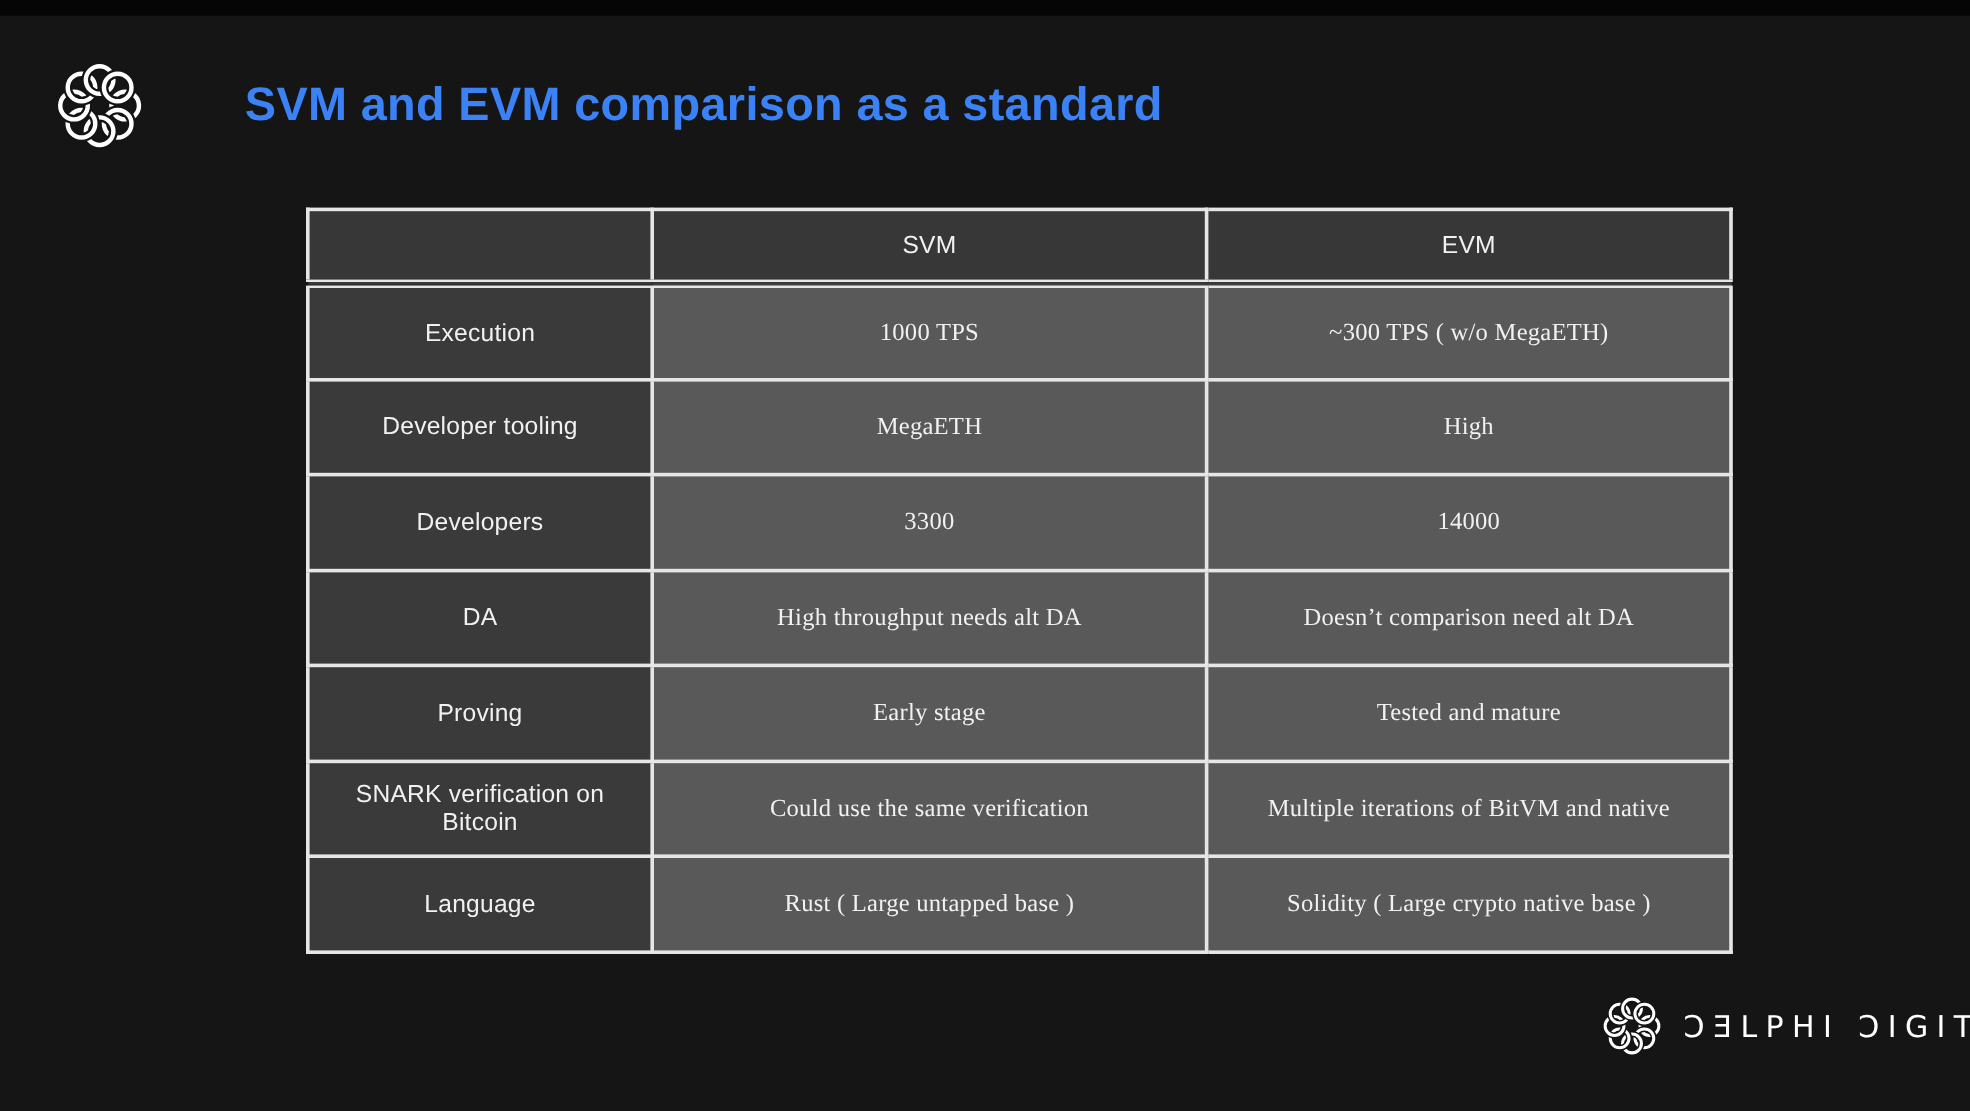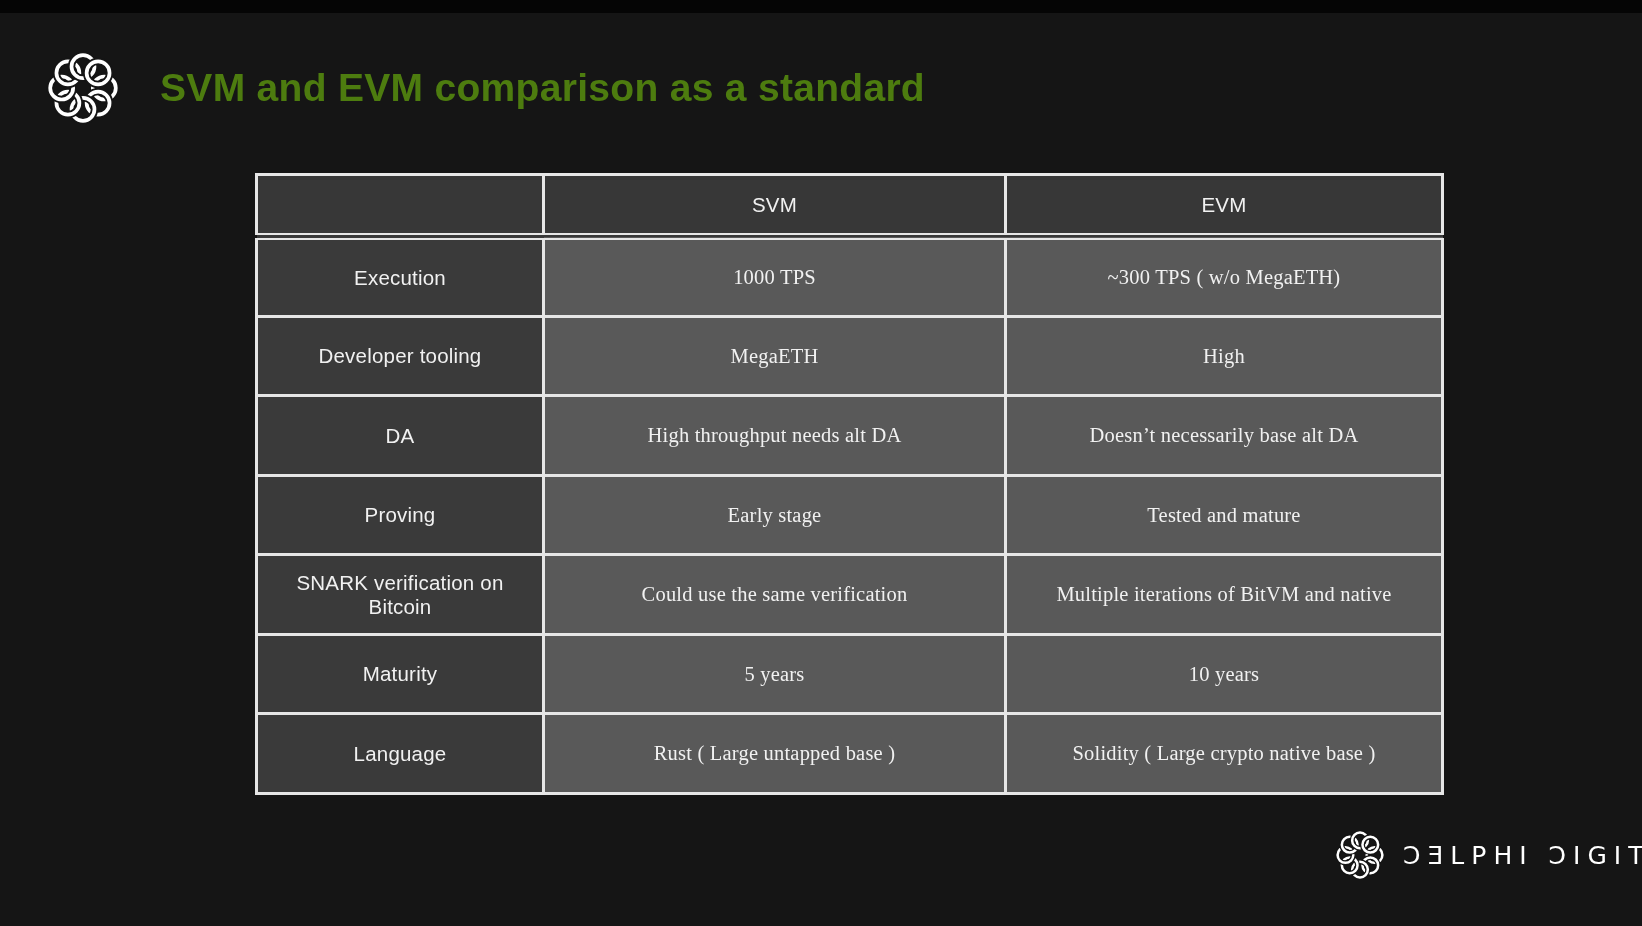--- a/index.html
+++ b/index.html
@@ -14,24 +14,25 @@
     position: absolute; top: 0; left: 0;
     width: 100%; height: 13px;
     background: #050505;
   }
   .header {
     position: absolute; top: 46px; left: 42px;
     display: flex; align-items: center; gap: 36px;
   }
   .knot { display: block; }
   .slide-title {
-    color: #4d7c0f;
+    color: #3b82f6;
     font-size: 39px;
     font-weight: bold;
     letter-spacing: 0.3px;
+    margin-left: 44px;
   }
   table.cmp {
     position: absolute; left: 255px; top: 173px;
     width: 1186px; height: 622px;
     border-collapse: collapse;
     table-layout: fixed;
   }
   table.cmp td {
     border: 3px solid #e6e6e6;
     text-align: center;
@@ -118,38 +119,38 @@
     <td class="label-cell">Execution</td>
     <td class="val-cell">1000 TPS</td>
     <td class="val-cell">~300 TPS ( w/o MegaETH)</td>
   </tr>
   <tr>
     <td class="label-cell">Developer tooling</td>
     <td class="val-cell">MegaETH</td>
     <td class="val-cell">High</td>
   </tr>
   <tr>
+    <td class="label-cell">Developers</td>
+    <td class="val-cell">3300</td>
+    <td class="val-cell">14000</td>
+  </tr>
+  <tr>
     <td class="label-cell">DA</td>
     <td class="val-cell">High throughput needs alt DA</td>
-    <td class="val-cell">Doesn’t necessarily base alt DA</td>
+    <td class="val-cell">Doesn’t comparison need alt DA</td>
   </tr>
   <tr>
     <td class="label-cell">Proving</td>
     <td class="val-cell">Early stage</td>
     <td class="val-cell">Tested and mature</td>
   </tr>
   <tr>
     <td class="label-cell">SNARK verification on Bitcoin</td>
     <td class="val-cell">Could use the same verification</td>
     <td class="val-cell">Multiple iterations of BitVM and native</td>
-  </tr>
-  <tr>
-    <td class="label-cell">Maturity</td>
-    <td class="val-cell">5 years</td>
-    <td class="val-cell">10 years</td>
   </tr>
   <tr>
     <td class="label-cell">Language</td>
     <td class="val-cell">Rust ( Large untapped base )</td>
     <td class="val-cell">Solidity ( Large crypto native base )</td>
   </tr>
   </tbody>
 </table>
 
 <div class="footer">

